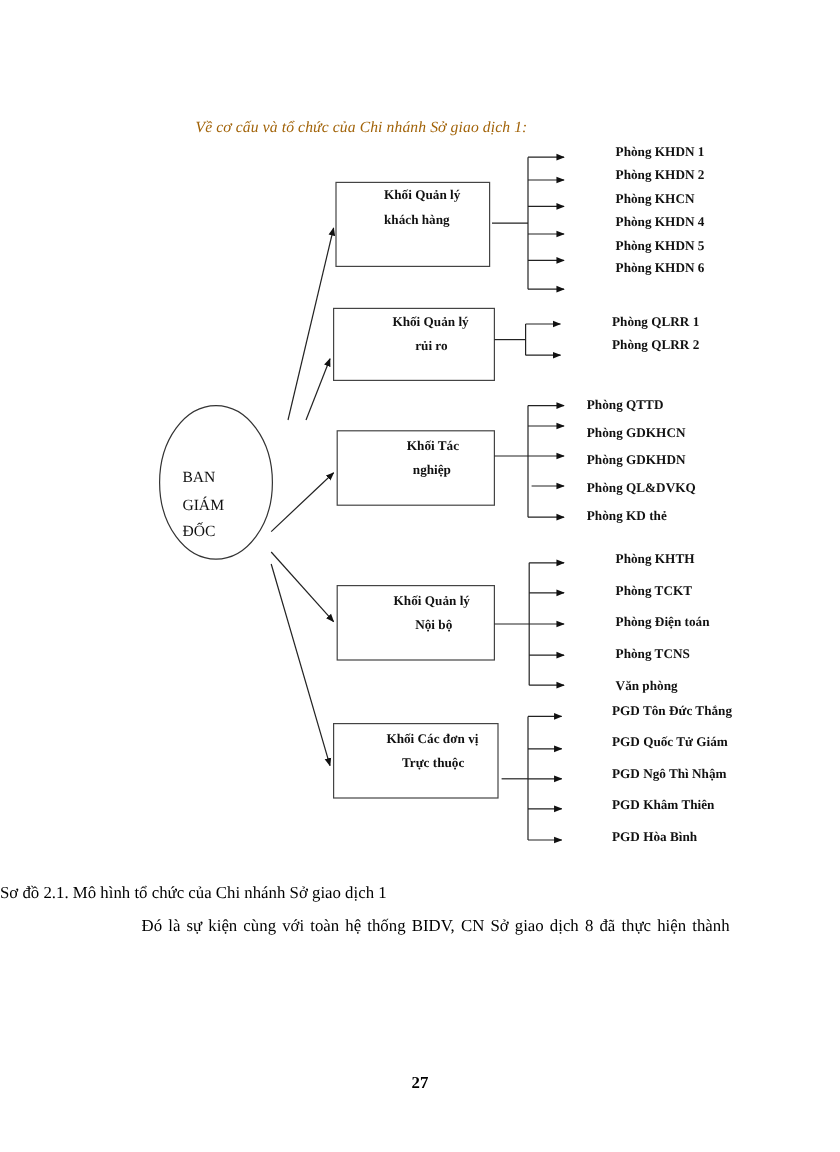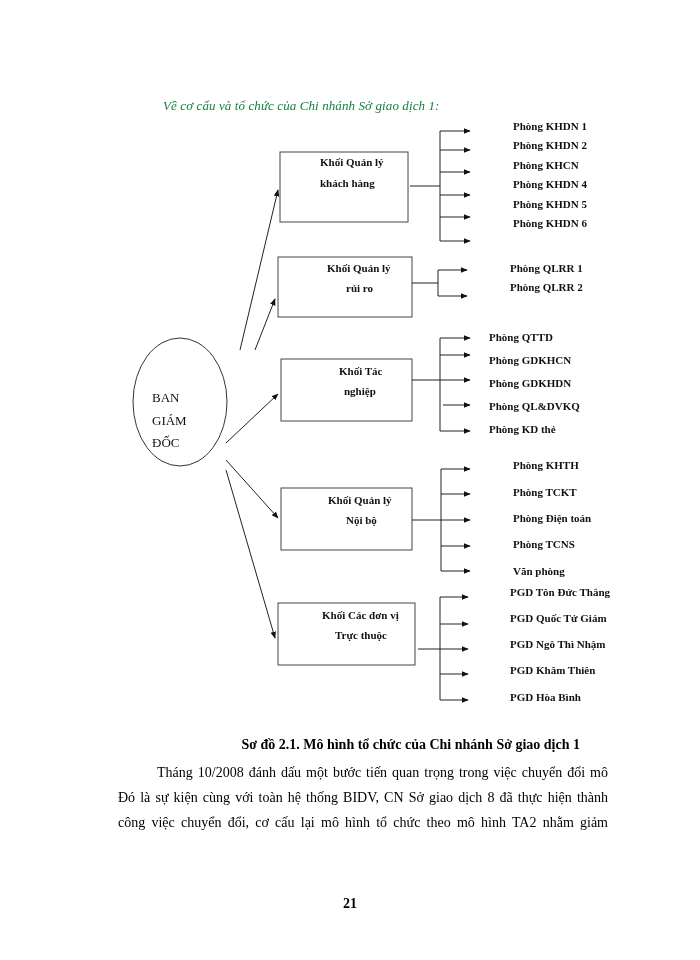--- a/index.html
+++ b/index.html
@@ -1,21 +1,21 @@
 <!DOCTYPE html>
 <html><head>
 <meta charset="utf-8">
 <style>
   html, body { margin: 0; padding: 0; background: #ffffff; }
   body { width: 700px; height: 960px; position: relative; overflow: hidden; font-family: "Liberation Serif", serif; color: #000; }
-  .intro { position: absolute; left: 163px; top: 98px; font-style: italic; font-size: 13px; color: #15803d; letter-spacing: 0.1px; }
+  .intro { position: absolute; left: 163px; top: 98px; font-style: italic; font-size: 13px; color: #a16207; letter-spacing: 0.1px; }
   svg.diagram { position: absolute; left: 0; top: 0; }
   .box-text, .dept { font-family: "Liberation Serif", serif; font-weight: bold; font-size: 11px; fill: #111; }
   .ellipse-text { font-family: "Liberation Serif", serif; font-size: 13px; fill: #111; }
-  .caption { position: absolute; left: 0; width: 580px; top: 737px; text-align: right; font-weight: bold; font-size: 14px; }
+  .caption { position: absolute; left: 0; width: 580px; top: 737px; text-align: left; font-weight: normal; font-size: 14px; }
   .para { position: absolute; left: 118px; width: 490px; top: 760px; font-size: 14px; line-height: 25px; text-align: justify; }
   .para .line { display: block; text-align: justify; text-align-last: justify; white-space: nowrap; }
   .para .line.first { text-indent: 39px; }
   .page-num { position: absolute; left: 0; width: 700px; top: 896px; text-align: center; font-weight: bold; font-size: 14px; }
 </style>
 </head>
 <body>
 
 <div class="intro">Về cơ cấu và tổ chức của Chi nhánh Sở giao dịch 1:</div>
 
@@ -134,18 +134,16 @@
     <text class="dept" x="510" y="622">PGD  Quốc  Tử  Giám</text>
     <text class="dept" x="510" y="648">PGD  Ngô  Thì Nhậm</text>
     <text class="dept" x="510" y="674">PGD  Khâm  Thiên</text>
     <text class="dept" x="510" y="701">PGD  Hòa  Bình</text>
   </g>
 </svg>
 
 <div class="caption">Sơ đồ 2.1. Mô hình tổ chức của Chi nhánh Sở giao dịch 1</div>
 
 <div class="para">
-  <span class="line first">Tháng  10/2008 đánh dấu một bước tiến quan trọng trong việc chuyển đổi mô</span>
   <span class="line">Đó là sự kiện cùng với toàn hệ thống BIDV, CN Sở giao dịch 8 đã thực hiện thành</span>
-  <span class="line">công việc chuyển đổi, cơ cấu lại mô hình tổ chức theo mô hình TA2 nhằm giảm</span>
 </div>
 
-<div class="page-num">21</div>
+<div class="page-num">27</div>
 
 </body></html>

